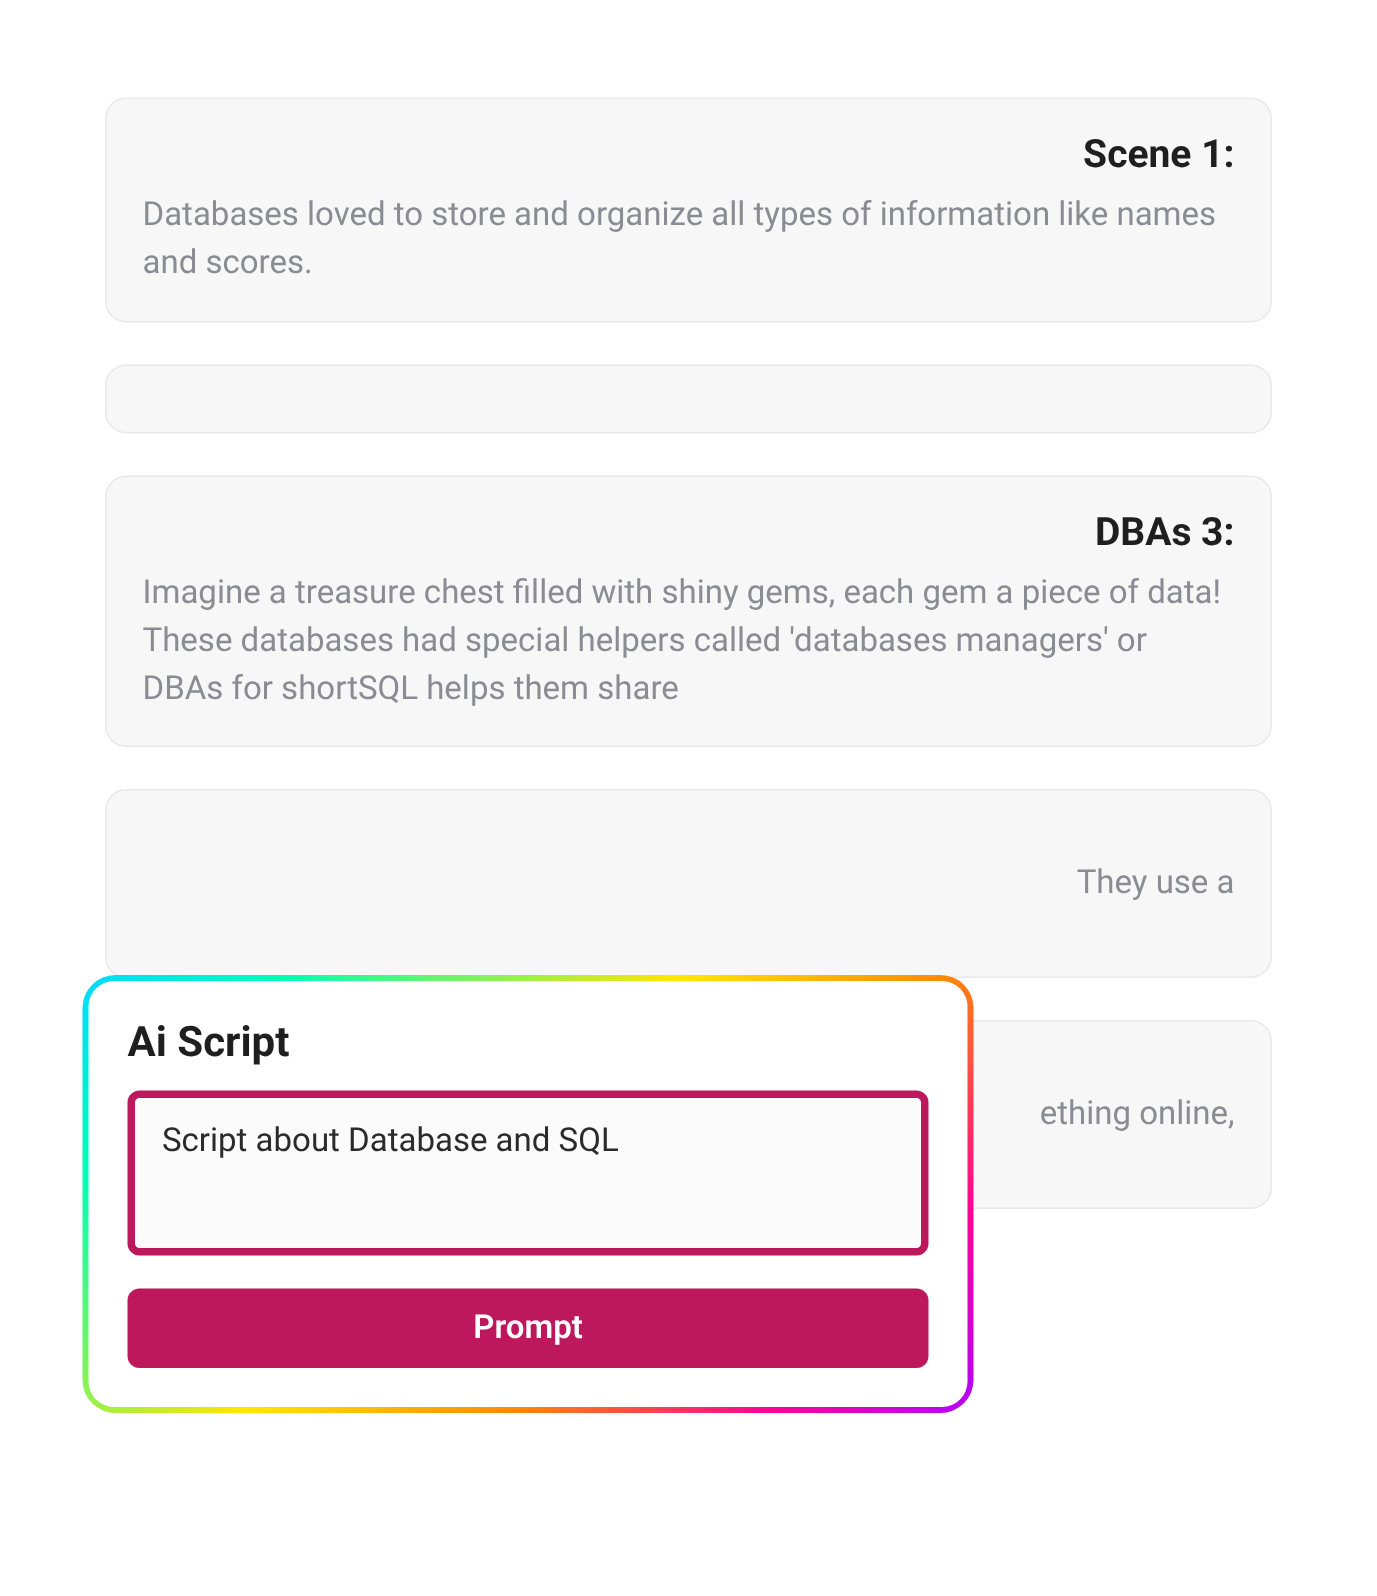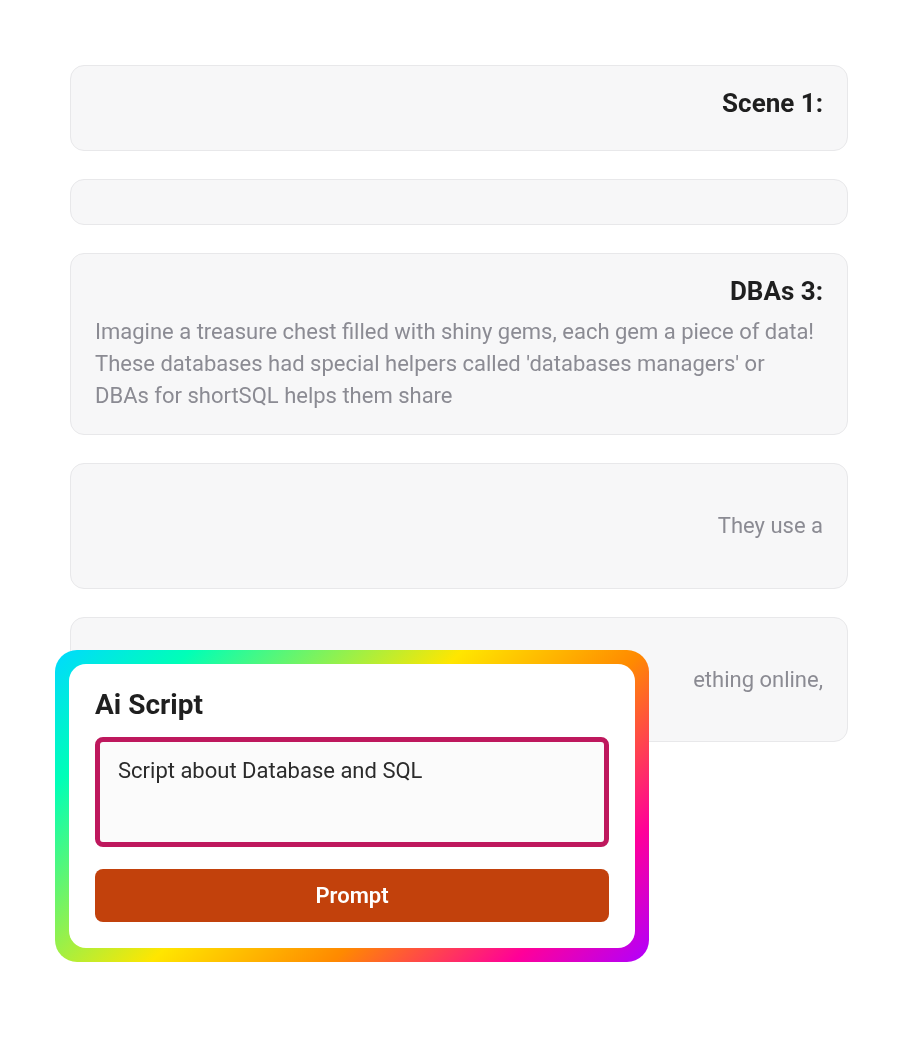--- a/index.html
+++ b/index.html
@@ -41,21 +41,21 @@
       font-size: 22px;
       font-weight: 400;
       color: #8b8b93;
       line-height: 1.45;
     }
     .ai-script-popup {
       position: absolute;
       left: 55px;
       top: 650px;
       width: 594px;
-      padding: 14px;
+      padding: 4px;
       border-radius: 22px;
       background: linear-gradient(135deg, #00d9ff 0%, #00ffb7 15%, #ffe600 45%, #ff8a00 65%, #ff0099 85%, #b000ff 100%);
     }
     .ai-script-inner {
       background: white;
       border-radius: 17px;
       padding: 24px 26px 26px 26px;
     }
     .ai-script-title {
       font-size: 28px;
@@ -72,38 +72,39 @@
       padding: 16px 18px;
       font-size: 22px;
       color: #2b2b2b;
       font-family: inherit;
       resize: none;
       margin-bottom: 18px;
       outline: none;
     }
     .prompt-button {
       width: 100%;
-      background: #c2410c;
+      background: #be185d;
       color: white;
       border: none;
       border-radius: 8px;
       padding: 14px;
       font-size: 22px;
       font-weight: 600;
       cursor: pointer;
       font-family: inherit;
     }
   </style>
 </head>
 <body>
 
 <div class="container">
 
   <div class="scene-card">
     <div class="scene-title">Scene 1:</div>
+    <div class="scene-body">Databases loved to store and organize all types of information like names and scores.</div>
   </div>
 
   <div class="scene-card">
   </div>
 
   <div class="scene-card">
     <div class="scene-title">DBAs 3:</div>
     <div class="scene-body">Imagine a treasure chest filled with shiny gems, each gem a piece of data! These databases had special helpers called 'databases managers' or DBAs for shortSQL helps them share</div>
   </div>
 

